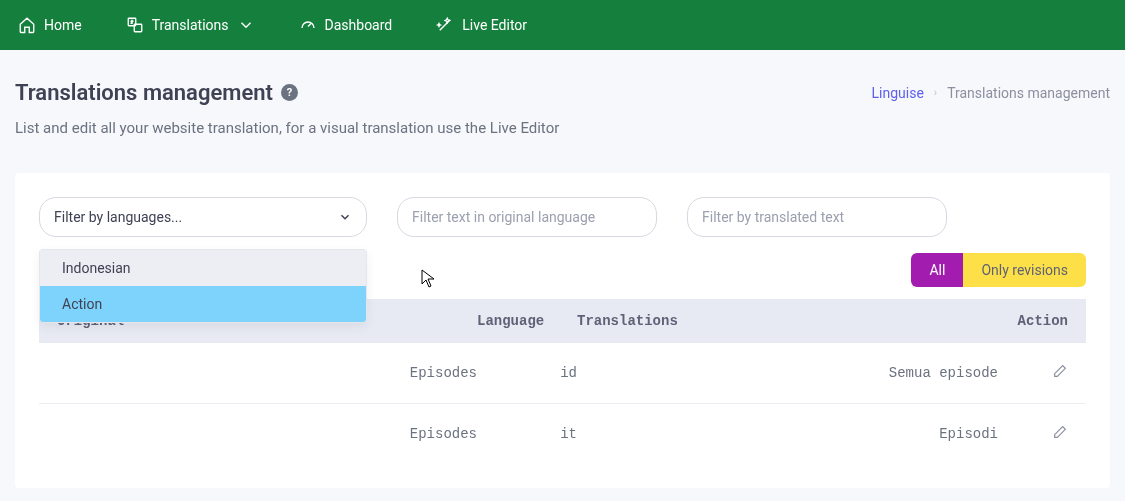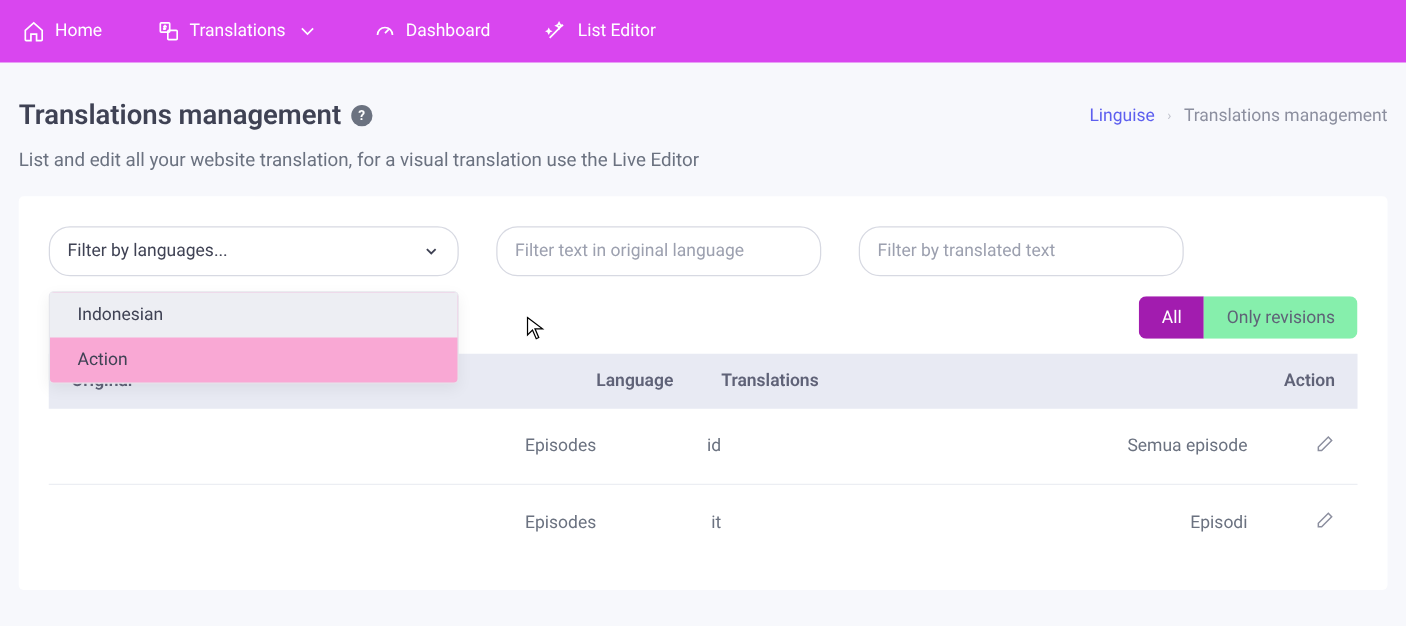--- a/index.html
+++ b/index.html
@@ -1,45 +1,45 @@
 <!DOCTYPE html>
 <html><head>
 <meta charset="utf-8">
 <style>
 * { box-sizing: border-box; margin: 0; padding: 0; }
 body { font-family: -apple-system, BlinkMacSystemFont, "Segoe UI", Roboto, sans-serif; background: #f7f8fc; color: #3f4254; width: 1125px; }
-.navbar { background: #d946ef; height: 50px; display: flex; align-items: center; padding: 0 10px; gap: 28px; }
+.navbar { background: #15803d; height: 50px; display: flex; align-items: center; padding: 0 10px; gap: 28px; }
 .nav-item { display: flex; align-items: center; gap: 8px; color: #fff; font-size: 14px; cursor: pointer; padding: 6px 8px; }
 .nav-item svg { width: 18px; height: 18px; fill: none; stroke: #fff; stroke-width: 1.8; }
 .chevron-sm { width: 10px; height: 10px; }
 .page { padding: 12px 15px 0 15px; }
 .page-header { display: flex; justify-content: space-between; align-items: center; margin: 18px 0 14px 0; }
 .page-title-wrap { display: flex; align-items: center; gap: 8px; }
 .page-title { font-size: 22px; font-weight: 600; color: #3f4254; }
 .help-icon { width: 17px; height: 17px; border-radius: 50%; background: #6b7280; color: #fff; font-size: 11px; font-weight: 700; display: flex; align-items: center; justify-content: center; }
 .breadcrumb { font-size: 14px; color: #8c8f9f; display: flex; align-items: center; gap: 10px; }
 .breadcrumb .link { color: #5d5fef; cursor: pointer; }
 .breadcrumb .sep { color: #c0c2cc; font-size: 11px; }
-.subtitle { font-size: 15px; color: #6b7280; margin-bottom: 20px; }
+.subtitle { font-size: 15px; color: #6b7280; margin-bottom: 36px; }
 .card { background: #fff; padding: 24px; border-radius: 4px; }
 .filters { display: flex; gap: 30px; position: relative; }
 .select-box, .text-input { border: 1px solid #d7d9e2; border-radius: 17px; height: 40px; font-size: 14px; color: #6b7280; background: #fff; }
 .select-box { width: 328px; display: flex; align-items: center; justify-content: space-between; padding: 0 14px; cursor: text; }
 .select-box .ph { color: #3f4254; }
 .text-input { width: 260px; padding: 0 14px; display: flex; align-items: center; }
 .text-input.ph { color: #9ca0af; }
-.dropdown { position: absolute; top: 52px; left: 0; width: 328px; background: #f9a8d4; border: 1px solid #e5e6ec; border-radius: 4px; box-shadow: 0 4px 12px rgba(0,0,0,0.06); z-index: 5; }
+.dropdown { position: absolute; top: 52px; left: 0; width: 328px; background: #7dd3fc; border: 1px solid #e5e6ec; border-radius: 4px; box-shadow: 0 4px 12px rgba(0,0,0,0.06); z-index: 5; }
 .dropdown-item { padding: 10px 22px; font-size: 14px; color: #3f4254; cursor: pointer; }
 .dropdown-item.hovered { background: #edeef3; }
 .toggle-row { display: flex; justify-content: flex-end; margin-top: 16px; }
 .btn-group { display: flex; border-radius: 6px; overflow: hidden; }
 .btn-seg { padding: 9px 18px; font-size: 14px; cursor: pointer; }
 .btn-seg.active { background: #a21caf; color: #fff; }
-.btn-seg.inactive { background: #86efac; color: #5f6277; }
-.table { width: 100%; margin-top: 12px; }
+.btn-seg.inactive { background: #fde047; color: #5f6277; }
+.table { width: 100%; margin-top: 12px; font-family: Liberation Mono, monospace; }
 .thead { background: #e8eaf3; display: flex; padding: 14px 18px; font-size: 14px; font-weight: 600; color: #5f6277; }
 .col-orig { width: 420px; }
 .col-lang { width: 100px; }
 .col-trans { flex: 1; }
 .col-action { width: 70px; text-align: right; }
 .trow { display: flex; padding: 20px 18px; font-size: 14px; color: #6b7280; border-bottom: 1px solid #eceef3; align-items: center; text-align: right; }
 .action-icon { width: 16px; height: 16px; stroke: #8c8f9f; fill: none; stroke-width: 1.8; cursor: pointer; }
 .cursor { position: absolute; left: 382px; top: 72px; pointer-events: none; }
 .chev-down { stroke: #3f4254; }
 </style>
@@ -69,21 +69,21 @@
         <path d="M4 16a8 8 0 1 1 16 0"></path>
         <path d="M12 14l4-4"></path>
       </svg>
     <span>Dashboard</span>
   </div>
   <div class="nav-item">
     <svg viewBox="0 0 24 24">
         <path d="M5 19L19 5"></path>
         <path d="M15 3l1 2 2 1-2 1-1 2-1-2-2-1 2-1zM4 10l.7 1.4L6 12l-1.3.6L4 14l-.7-1.4L2 12l1.3-.6z"></path>
       </svg>
-    <span>List Editor</span>
+    <span>Live Editor</span>
   </div>
 </div>
 
 <div class="page">
   <div class="page-header">
     <div class="page-title-wrap">
       <h1 class="page-title">Translations management</h1>
       <span class="help-icon">?</span>
     </div>
     <div class="breadcrumb">

